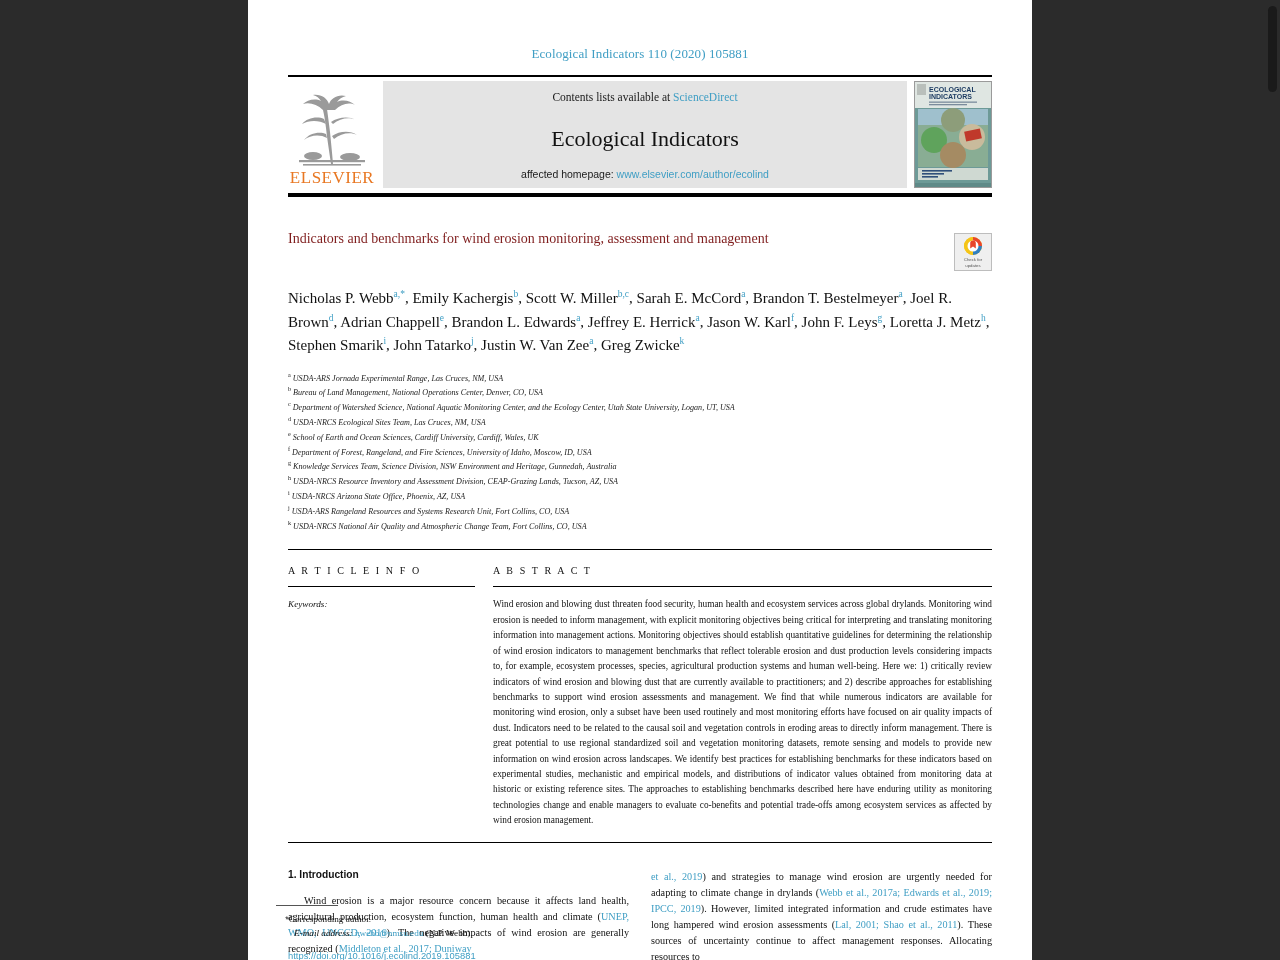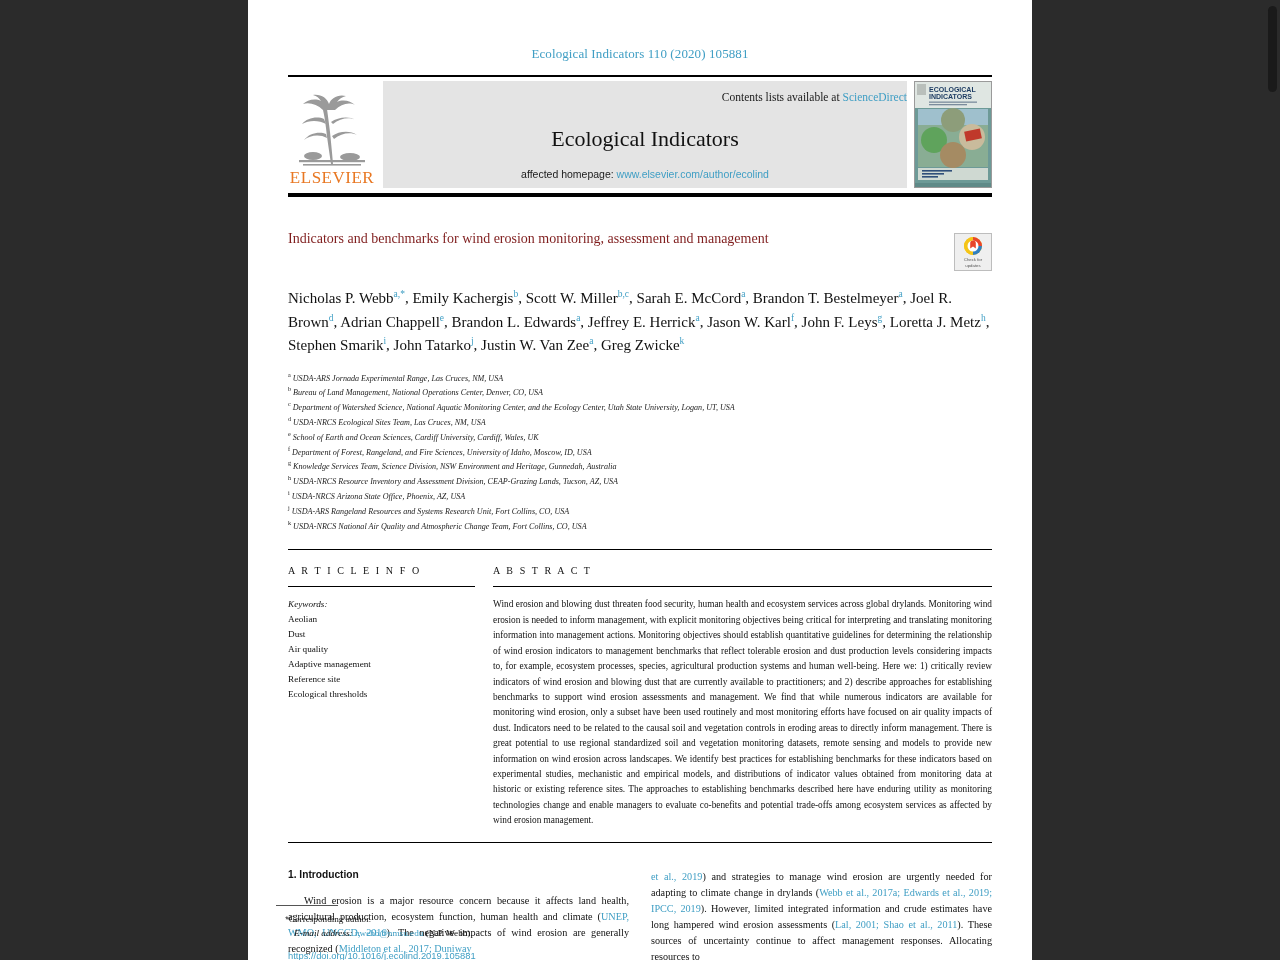--- a/index.html
+++ b/index.html
@@ -70,21 +70,21 @@
     flex: 1 1 auto;
     background: #e4e4e4;
     margin-left: 7px;
     margin-right: 7px;
     padding: 10px 0 8px 0;
     text-align: center;
     display: flex;
     flex-direction: column;
     justify-content: space-between;
   }
-  .contents-line { font-size: 11.5px; color: #1a1a1a; text-align: right; }
+  .contents-line { font-size: 11.5px; color: #1a1a1a; }
   .journal-name {
     font-size: 22px;
     color: #111;
     margin: 11px 0 5px 0;
     font-family: "Liberation Serif", serif;
   }
   .homepage-line {
     font-size: 11.5px;
     color: #1a1a1a;
     font-family: "Liberation Sans", sans-serif;
@@ -358,28 +358,20 @@
           <div><sup>j</sup> USDA-ARS Rangeland Resources and Systems Research Unit, Fort Collins, CO, USA</div>
           <div><sup>k</sup> USDA-NRCS National Air Quality and Atmospheric Change Team, Fort Collins, CO, USA</div>
         </div>
 
       <div class="info-abstract">
         <div class="col-info">
           <div class="sec-head">A R T I C L E   I N F O</div>
           <div class="sec-rule"></div>
           <div class="keywords">
             <div class="kw-label">Keywords:</div>
-            <div id="kwlist">
-                <div>Aeolian</div>
-                <div>Dust</div>
-                <div>Air quality</div>
-                <div>Adaptive management</div>
-                <div>Reference site</div>
-                <div>Ecological thresholds</div>
-              </div>
           </div>
         </div>
         <div class="col-abstract">
           <div class="sec-head">A B S T R A C T</div>
           <div class="sec-rule"></div>
           <div class="abstract-body">Wind erosion and blowing dust threaten food security, human health and ecosystem services across global drylands. Monitoring wind erosion is needed to inform management, with explicit monitoring objectives being critical for interpreting and translating monitoring information into management actions. Monitoring objectives should establish quantitative guidelines for determining the relationship of wind erosion indicators to management benchmarks that reflect tolerable erosion and dust production levels considering impacts to, for example, ecosystem processes, species, agricultural production systems and human well-being. Here we: 1) critically review indicators of wind erosion and blowing dust that are currently available to practitioners; and 2) describe approaches for establishing benchmarks to support wind erosion assessments and management. We find that while numerous indicators are available for monitoring wind erosion, only a subset have been used routinely and most monitoring efforts have focused on air quality impacts of dust. Indicators need to be related to the causal soil and vegetation controls in eroding areas to directly inform management. There is great potential to use regional standardized soil and vegetation monitoring datasets, remote sensing and models to provide new information on wind erosion across landscapes. We identify best practices for establishing benchmarks for these indicators based on experimental studies, mechanistic and empirical models, and distributions of indicator values obtained from monitoring data at historic or existing reference sites. The approaches to establishing benchmarks described here have enduring utility as monitoring technologies change and enable managers to evaluate co-benefits and potential trade-offs among ecosystem services as affected by wind erosion management.</div>
         </div>
       </div>
       <div class="abstract-rule"></div>
 

